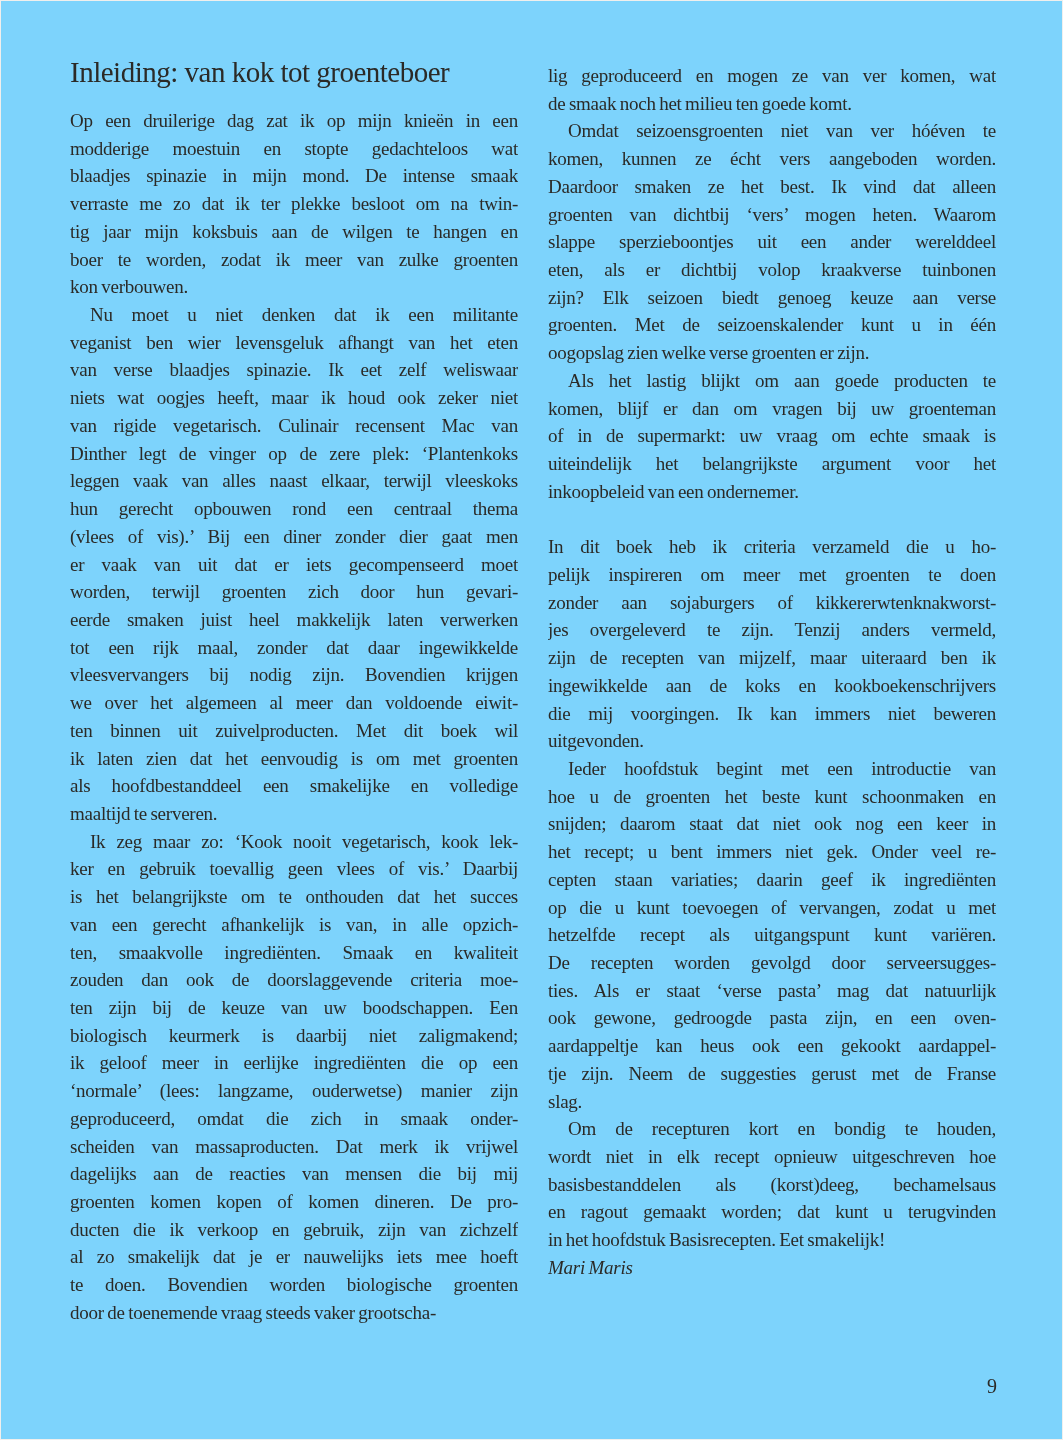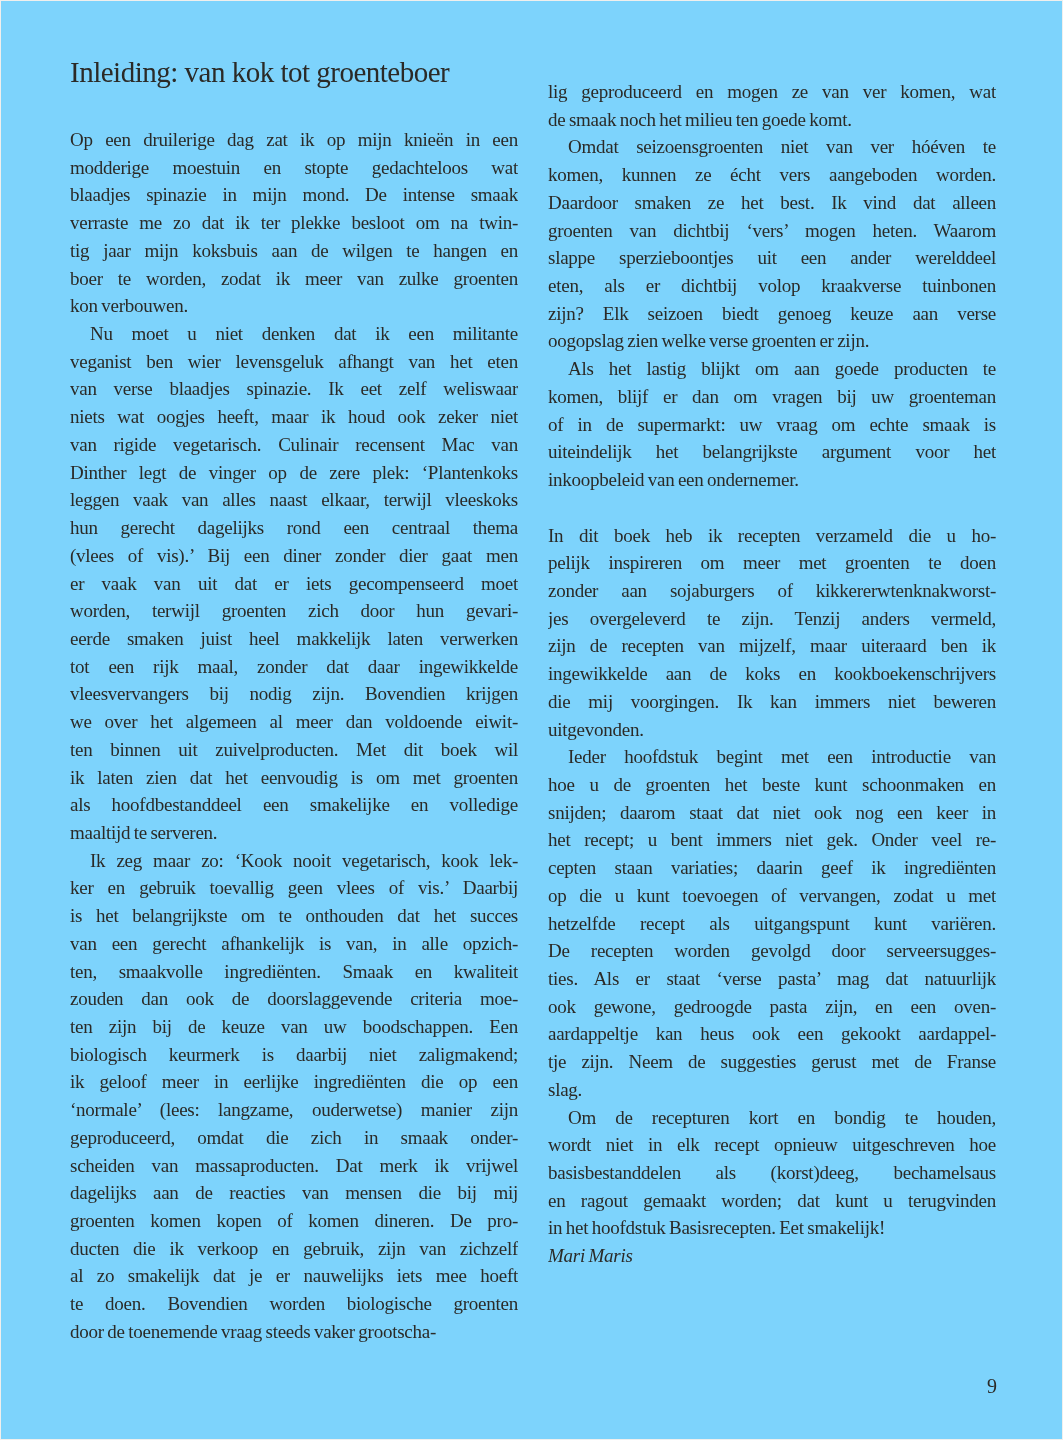--- a/index.html
+++ b/index.html
@@ -24,22 +24,22 @@
     line-height: 40px;
     white-space: nowrap;
   }
   .column {
     position: absolute;
     width: 448px;
     font-size: 19px;
     letter-spacing: -0.25px;
     word-spacing: -1px;
   }
-  .col-left  { left: 70px;  top: 126px; }
-  .col-right { left: 548px; top: 62px; margin-top: 16px; }
+  .col-left  { left: 70px;  top: 107px; }
+  .col-right { left: 548px; top: 62px; }
   .para { margin: 0; padding: 0; }
   .para.space-before { margin-top: 27.72px; }
   .para.italic .line { font-style: italic; }
   .line {
     line-height: 27.72px;
     height: 27.72px;
     text-align: justify;
     text-align-last: justify;
     overflow: hidden;
   }
@@ -72,21 +72,21 @@
         <div class="line lastline">kon verbouwen.</div>
       </div>
       <div class="para">
         <div class="line indent">Nu moet u niet denken dat ik een militante</div>
         <div class="line">veganist ben wier levensgeluk afhangt van het eten</div>
         <div class="line">van verse blaadjes spinazie. Ik eet zelf weliswaar</div>
         <div class="line">niets wat oogjes heeft, maar ik houd ook zeker niet</div>
         <div class="line">van rigide vegetarisch. Culinair recensent Mac van</div>
         <div class="line">Dinther legt de vinger op de zere plek: ‘Plantenkoks</div>
         <div class="line">leggen vaak van alles naast elkaar, terwijl vleeskoks</div>
-        <div class="line">hun gerecht dagelijks rond een centraal thema</div>
+        <div class="line">hun gerecht opbouwen rond een centraal thema</div>
         <div class="line">(vlees of vis).’ Bij een diner zonder dier gaat men</div>
         <div class="line">er vaak van uit dat er iets gecompenseerd moet</div>
         <div class="line">worden, terwijl groenten zich door hun gevari-</div>
         <div class="line">eerde smaken juist heel makkelijk laten verwerken</div>
         <div class="line">tot een rijk maal, zonder dat daar ingewikkelde</div>
         <div class="line">vleesvervangers bij nodig zijn. Bovendien krijgen</div>
         <div class="line">we over het algemeen al meer dan voldoende eiwit-</div>
         <div class="line">ten binnen uit zuivelproducten. Met dit boek wil</div>
         <div class="line">ik laten zien dat het eenvoudig is om met groenten</div>
         <div class="line">als hoofdbestanddeel een smakelijke en volledige</div>
@@ -120,31 +120,32 @@
         <div class="line lastline">de smaak noch het milieu ten goede komt.</div>
       </div>
       <div class="para">
         <div class="line indent">Omdat seizoensgroenten niet van ver hóéven te</div>
         <div class="line">komen, kunnen ze écht vers aangeboden worden.</div>
         <div class="line">Daardoor smaken ze het best. Ik vind dat alleen</div>
         <div class="line">groenten van dichtbij ‘vers’ mogen heten. Waarom</div>
         <div class="line">slappe sperzieboontjes uit een ander werelddeel</div>
         <div class="line">eten, als er dichtbij volop kraakverse tuinbonen</div>
         <div class="line">zijn? Elk seizoen biedt genoeg keuze aan verse</div>
+        <div class="line">groenten. Met de seizoenskalender kunt u in één</div>
         <div class="line lastline">oogopslag zien welke verse groenten er zijn.</div>
       </div>
       <div class="para">
         <div class="line indent">Als het lastig blijkt om aan goede producten te</div>
         <div class="line">komen, blijf er dan om vragen bij uw groenteman</div>
         <div class="line">of in de supermarkt: uw vraag om echte smaak is</div>
         <div class="line">uiteindelijk het belangrijkste argument voor het</div>
         <div class="line lastline">inkoopbeleid van een ondernemer.</div>
       </div>
       <div class="para space-before">
-        <div class="line">In dit boek heb ik recepten verzameld die u ho-</div>
+        <div class="line">In dit boek heb ik criteria verzameld die u ho-</div>
         <div class="line">pelijk inspireren om meer met groenten te doen</div>
         <div class="line">zonder aan sojaburgers of kikkererwtenknakworst-</div>
         <div class="line">jes overgeleverd te zijn. Tenzij anders vermeld,</div>
         <div class="line">zijn de recepten van mijzelf, maar uiteraard ben ik</div>
         <div class="line">ingewikkelde aan de koks en kookboekenschrijvers</div>
         <div class="line">die mij voorgingen. Ik kan immers niet beweren</div>
         <div class="line lastline">uitgevonden.</div>
       </div>
       <div class="para">
         <div class="line indent">Ieder hoofdstuk begint met een introductie van</div>

